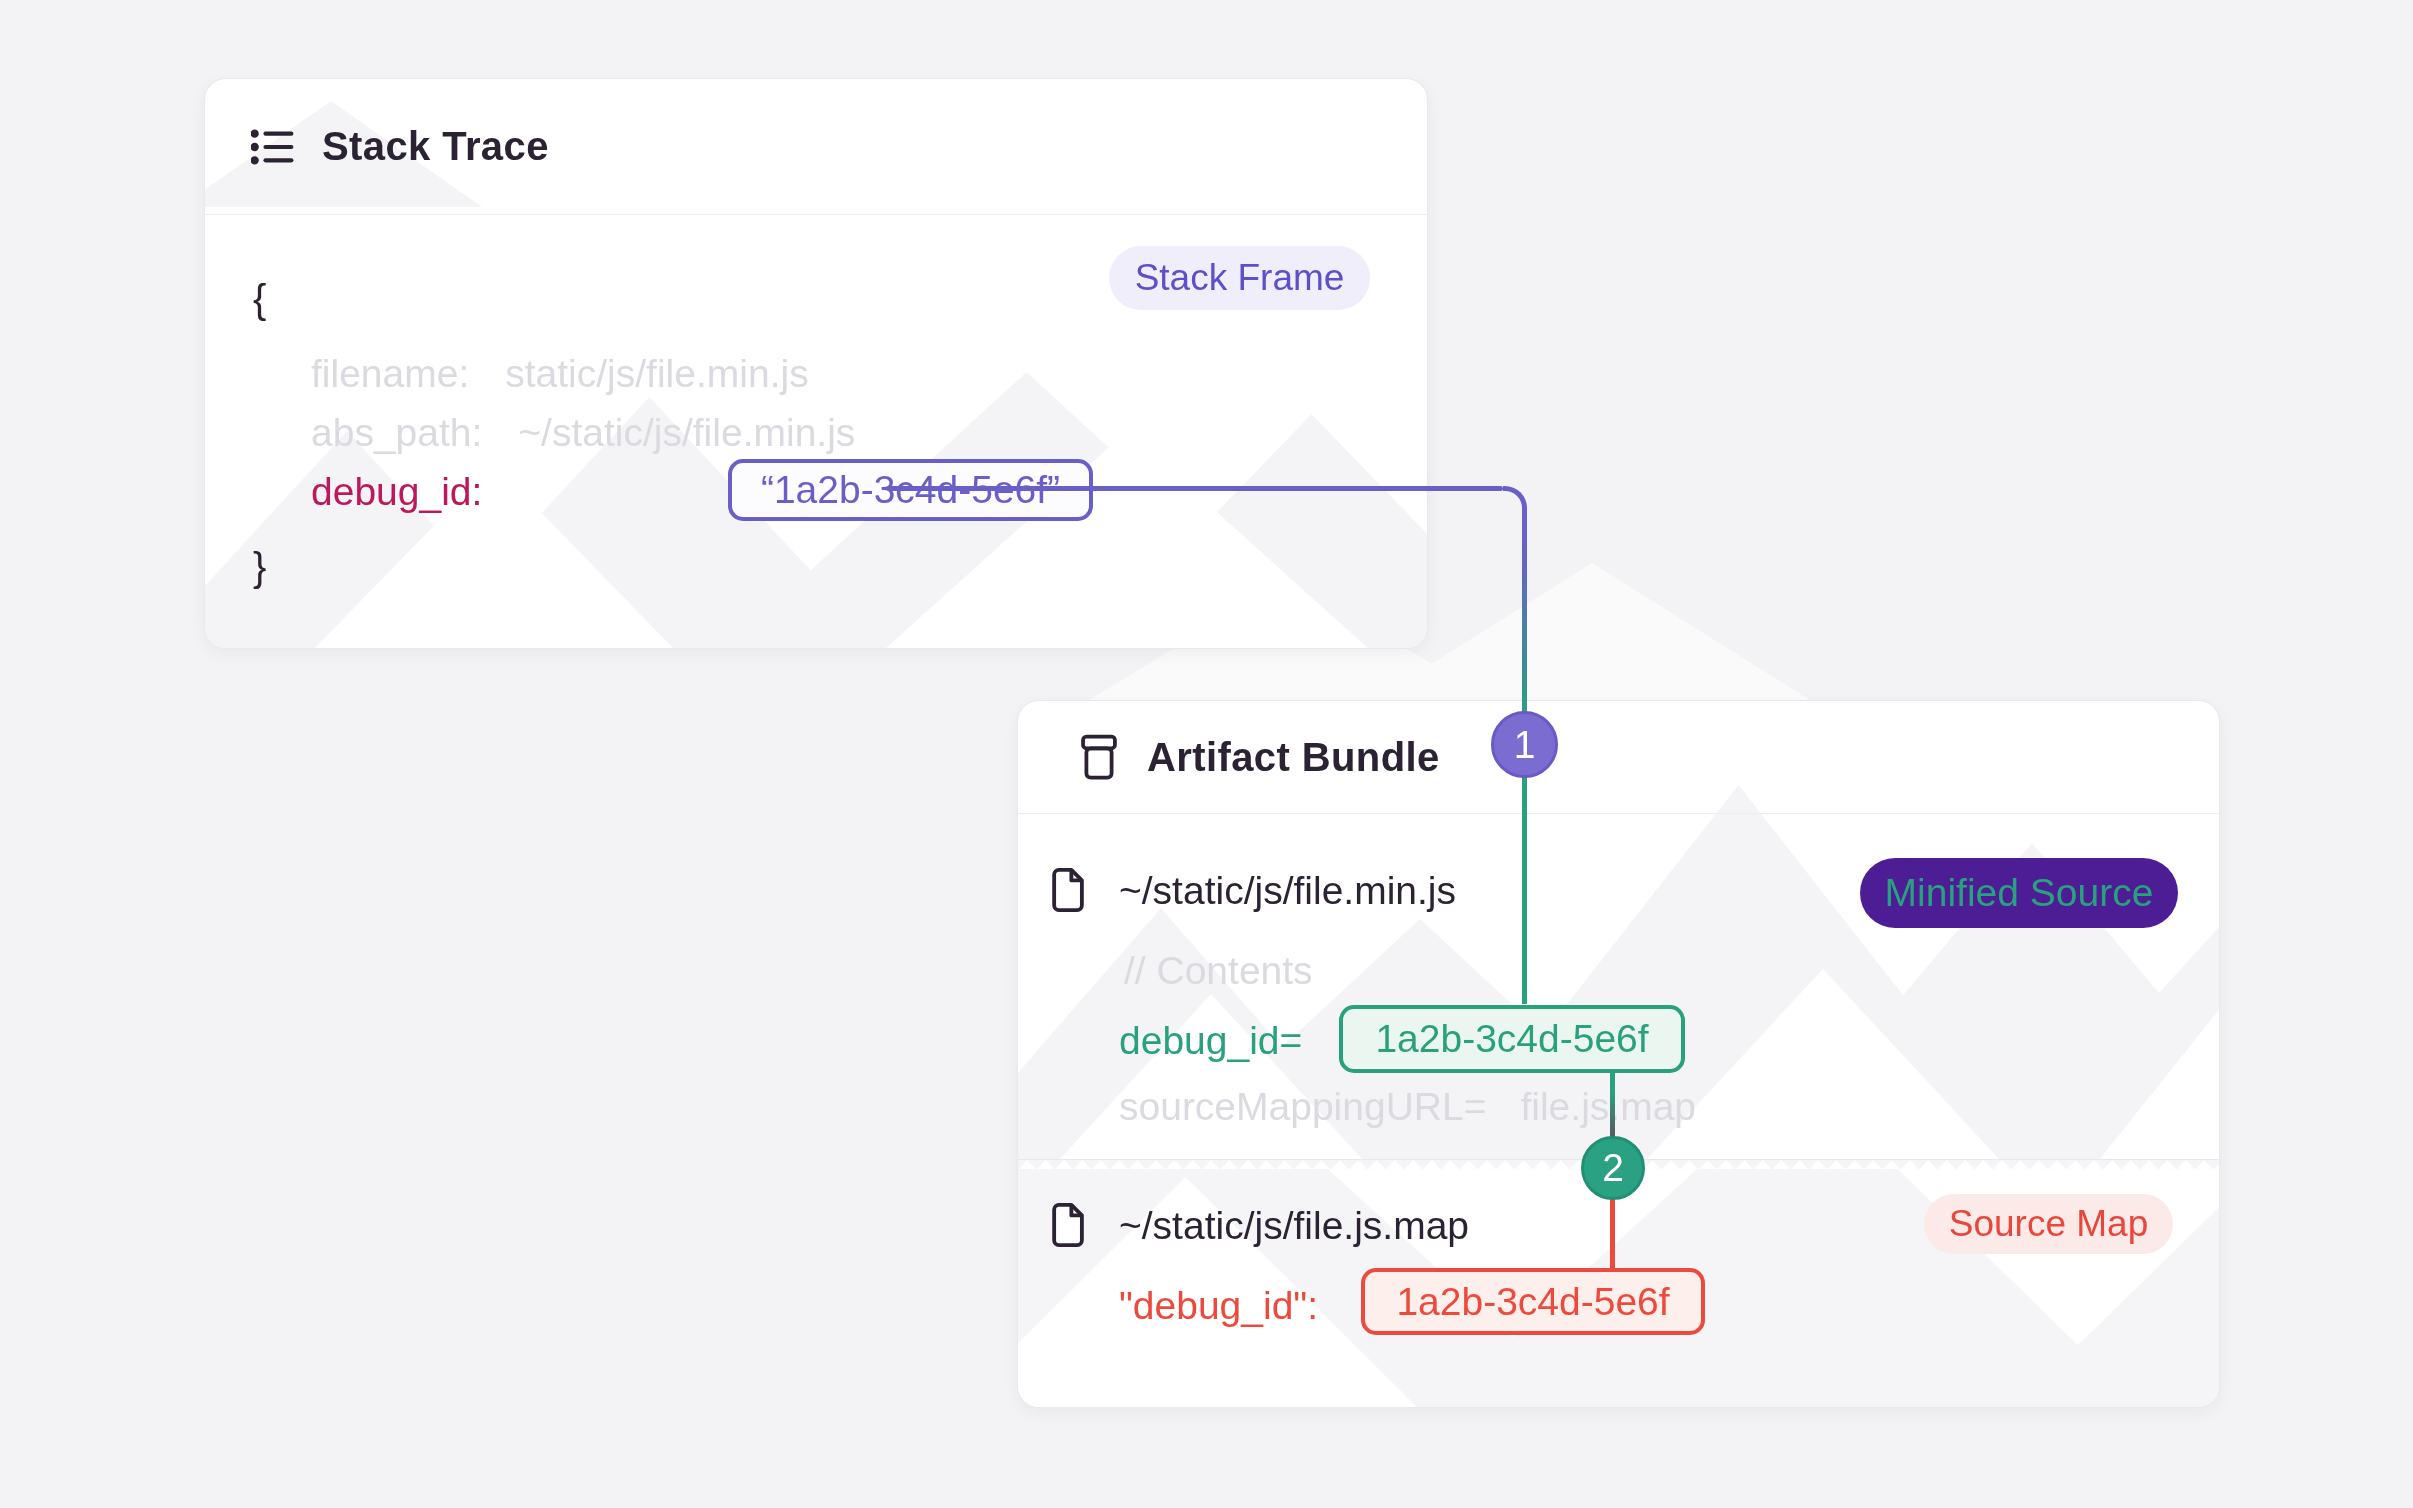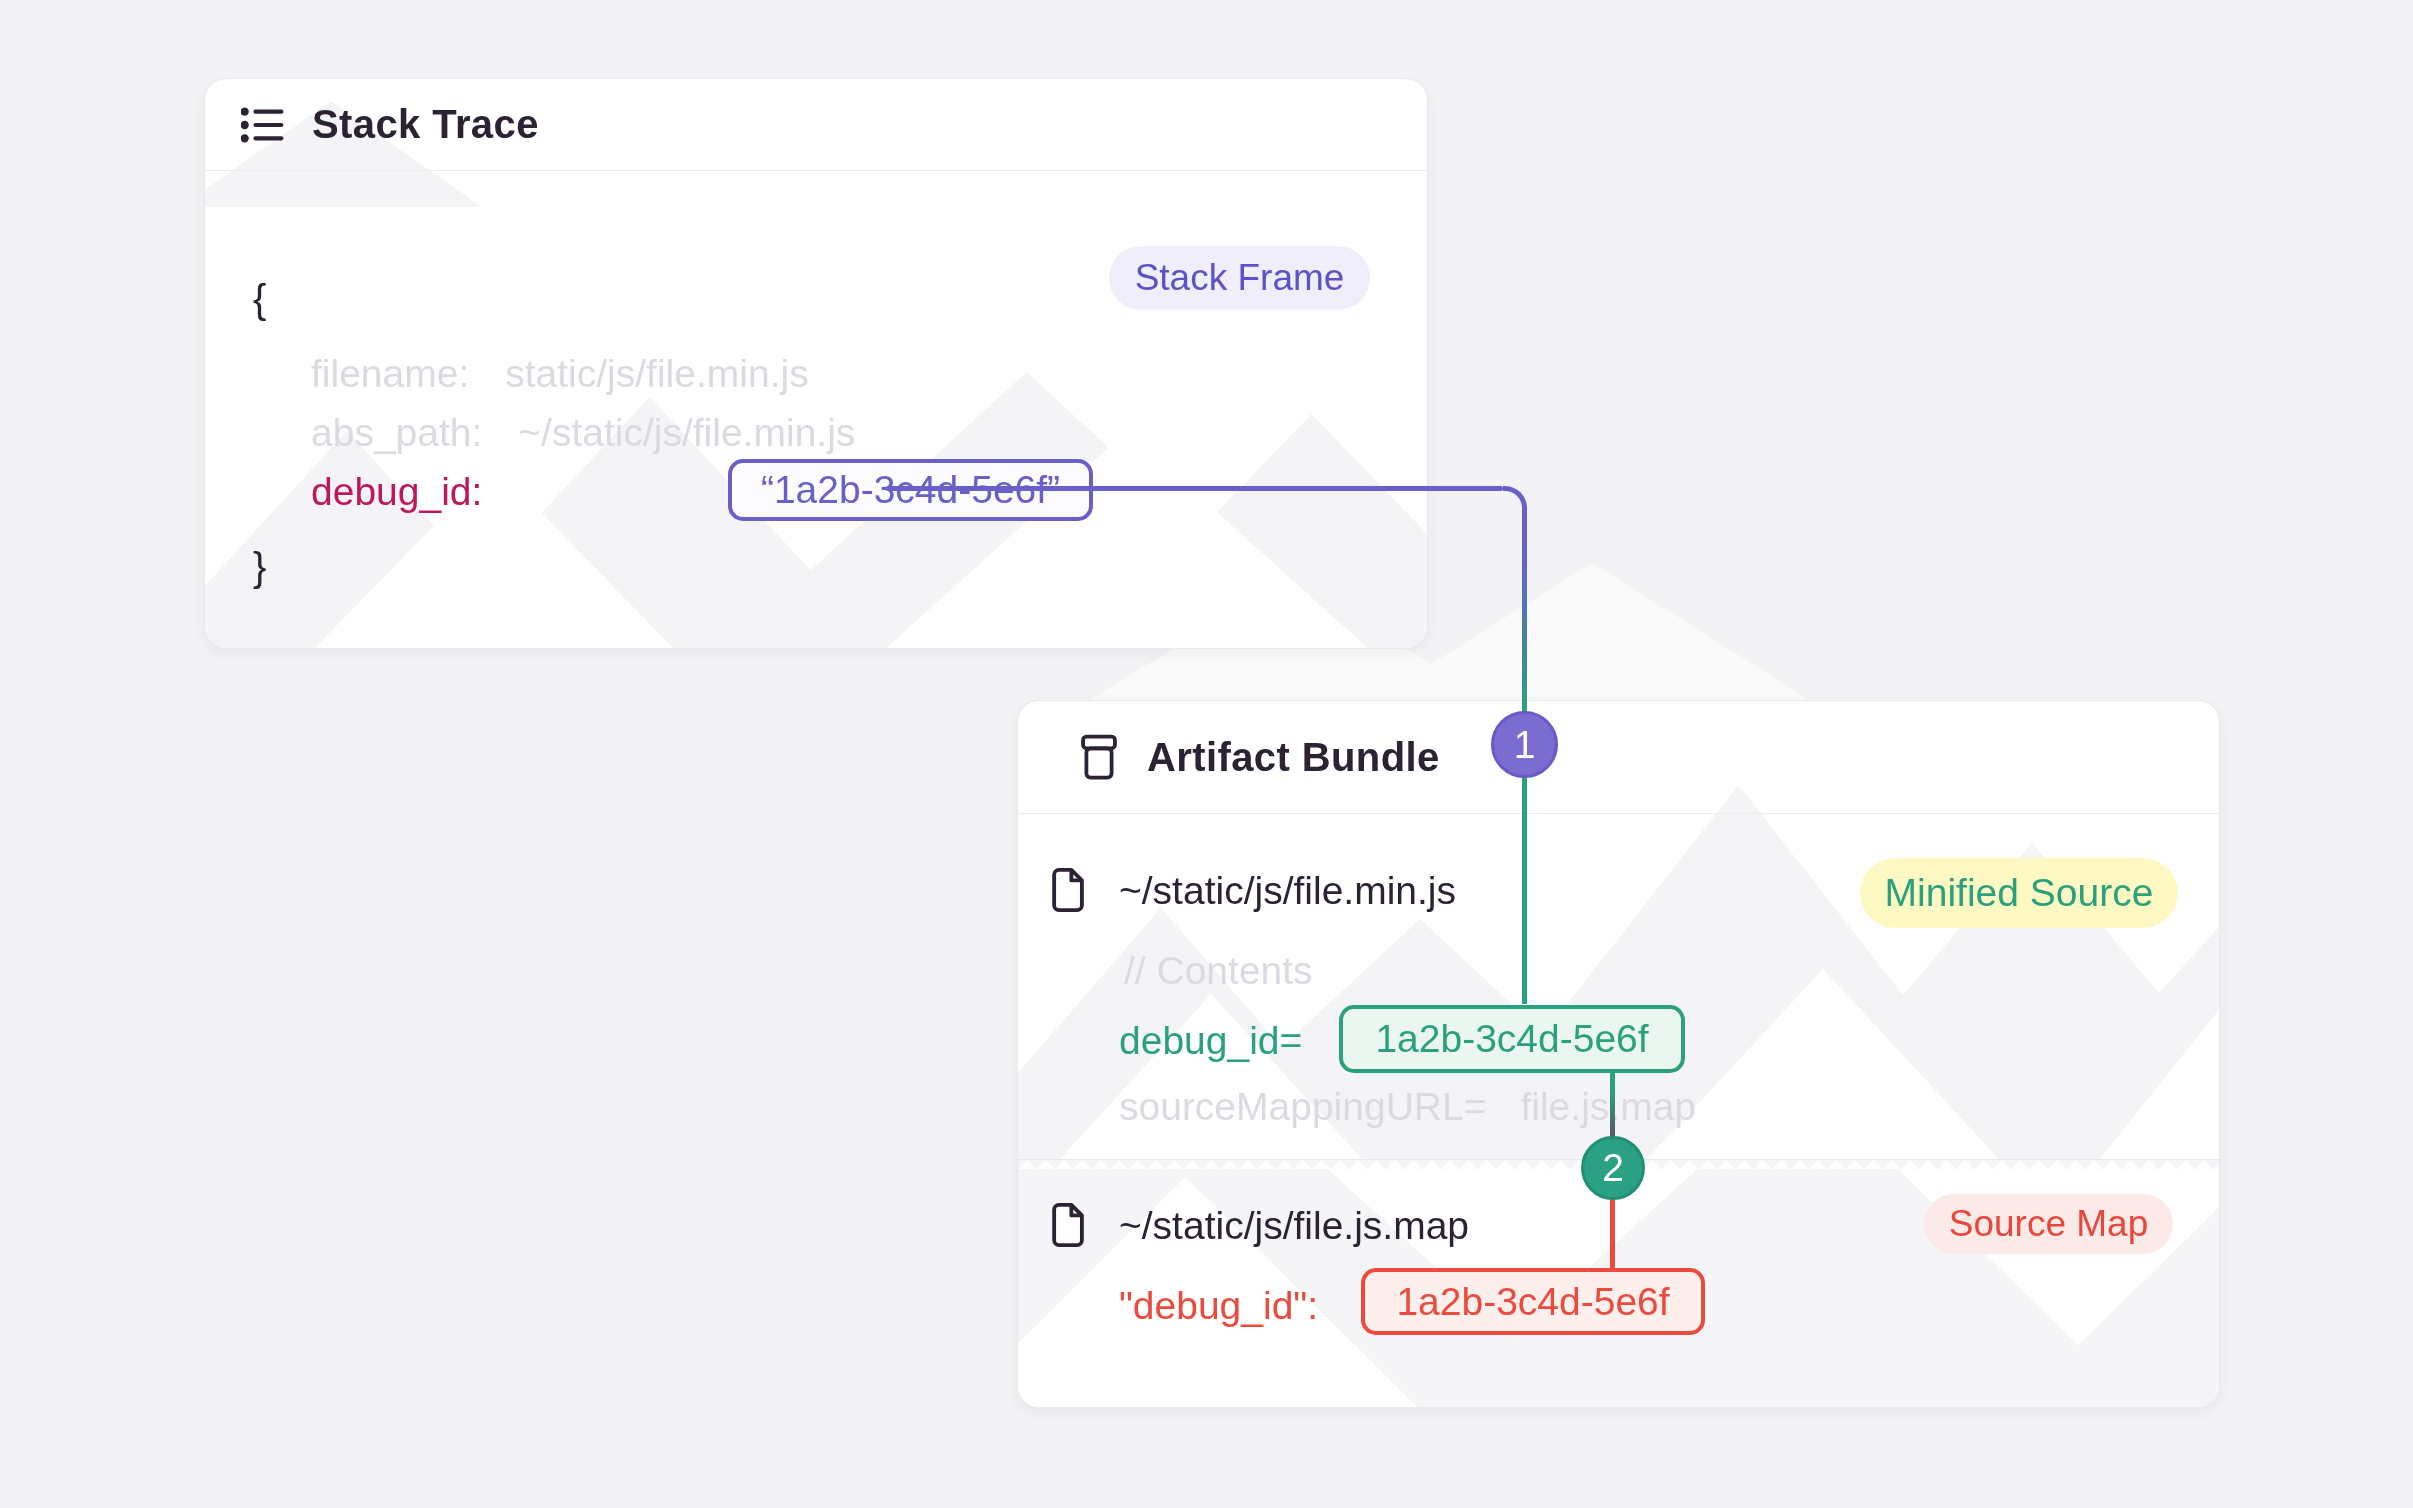--- a/index.html
+++ b/index.html
@@ -30,21 +30,21 @@
   }
   #stack-card    { left: 204px;  top: 78px;  width: 1224px; height: 571px; }
   #artifact-card { left: 1017px; top: 700px; width: 1203px; height: 708px; }
 
   .card-header {
     position: absolute; left: 0; right: 0; top: 0;
     display: flex; align-items: center;
     border-bottom: 1.7px solid #ededf0;
     z-index: 2;
   }
-  #stack-card .card-header    { height: 92px; padding-left: 36px; }
+  #stack-card .card-header    { height: 136px; padding-left: 46px; }
   #artifact-card .card-header { height: 113px; padding-left: 60px; }
   .card-title {
     font-size: 40px; font-weight: 700; color: #2b2233; letter-spacing: 0.4px;
   }
   #stack-card .card-title    { margin-left: 27px; }
   #artifact-card .card-title { margin-left: 27px; }
   .hdr-icon { flex: 0 0 auto; display: block; }
 
   
   .code-row {
@@ -95,21 +95,21 @@
   #file1-icon { top: 167px; }
   #file2-icon { top: 502px; }
   #row-path1   { left: 101px; top: 168px; color: #2b2233; }
   #row-comment { left: 106px; top: 248px; }
   #row-gdebug  { left: 101px; top: 318px; color: #2aa17e; }
   #row-mapping { left: 101px; top: 384px; }
   #row-path2   { left: 101px; top: 503px; color: #2b2233; }
   #row-rdebug  { left: 101px; top: 583px; color: #ed4a3e; }
 
   #minified-pill  { left: 842px; top: 157px; width: 318px; height: 70px;
-                    background: #fef9c3; color: #2aa17e; font-size: 39px; }
+                    background: #4c1d95; color: #2aa17e; font-size: 39px; }
   #sourcemap-pill { left: 906px; top: 493px; width: 249px; height: 60px;
                     background: #fceae8; color: #e9473b; }
 
   #green-debug-box {
     left: 321px; top: 304px; width: 346px; height: 68px;
     background: #ebf6f1; border: 4.2px solid #2aa17e; color: #2aa17e;
   }
   #red-debug-box {
     left: 343px; top: 567px; width: 344px; height: 67px;
     background: #fdefec; border: 4.2px solid #ed4a3e; color: #ed4a3e;

